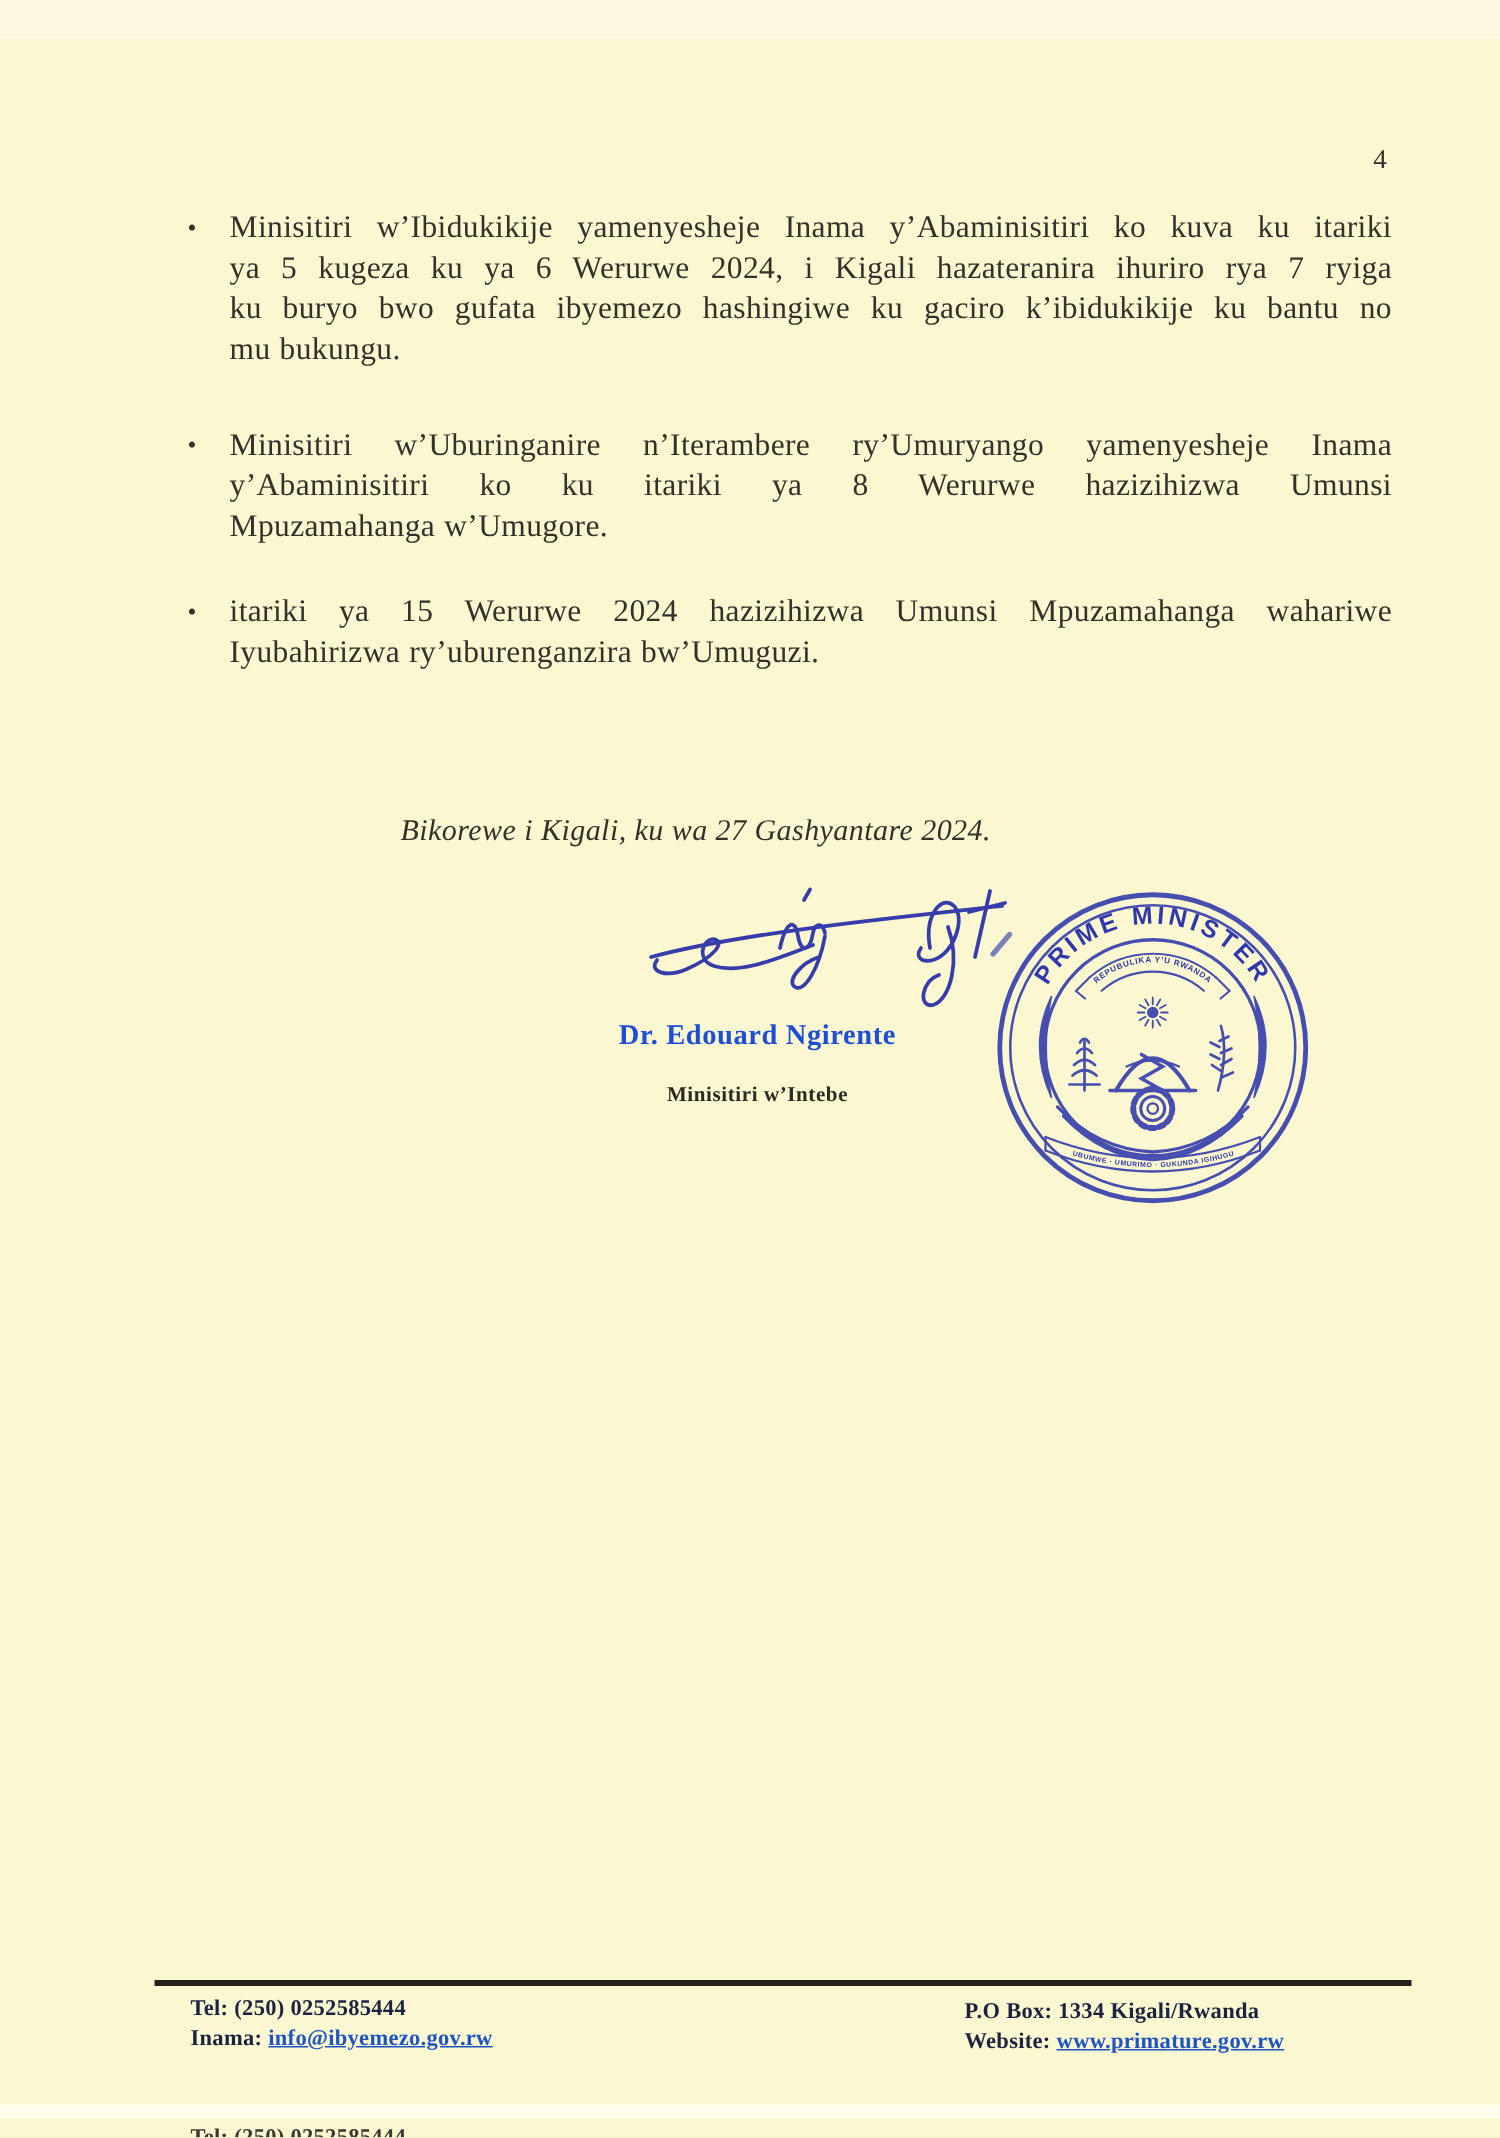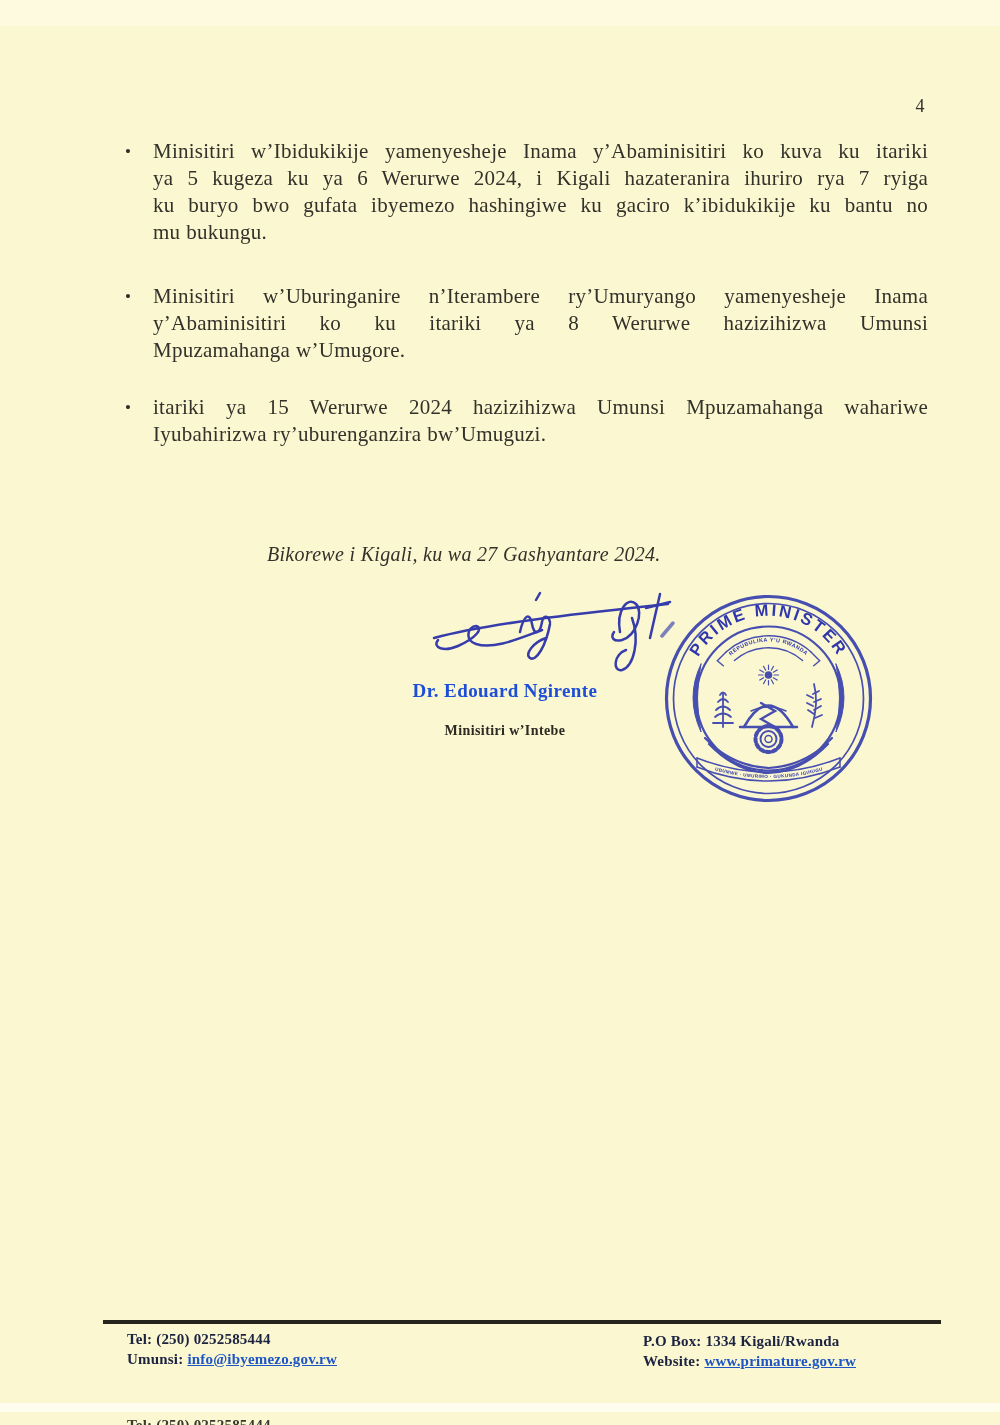--- a/index.html
+++ b/index.html
@@ -172,21 +172,21 @@
   </div>
 
   <div class="footer-rule"></div>
 
   <div class="footer-col footer-left">
     <div>
       <span>Tel:</span>
       <span>(250) 0252585444</span>
     </div>
     <div>
-      <span>Umunsi:</span>
+      <span>Inama:</span>
       <span class="link">info@ibyemezo.gov.rw</span>
     </div>
   </div>
 
   <div class="footer-col footer-right">
     <div>
       <span>P.O Box:</span>
       <span>1334 Kigali/Rwanda</span>
     </div>
     <div>

